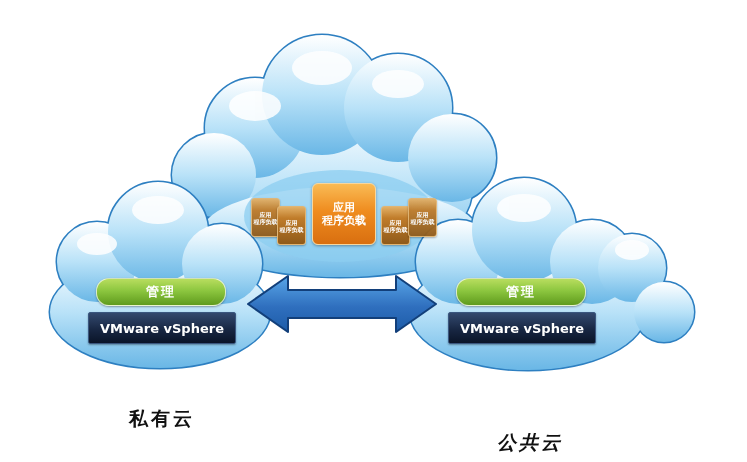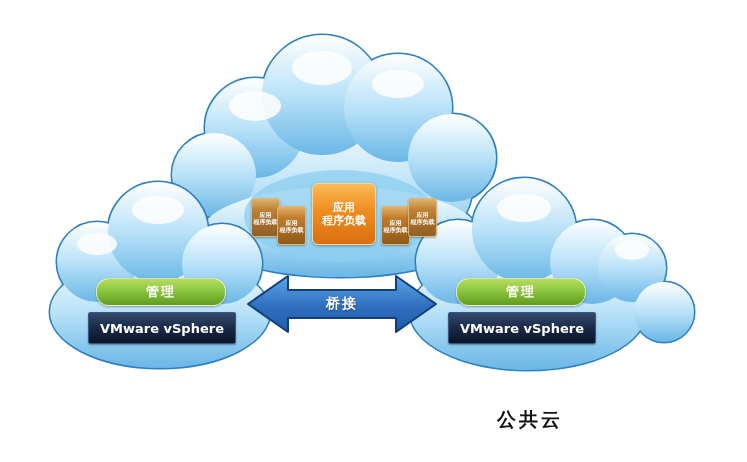--- a/index.html
+++ b/index.html
@@ -12,21 +12,21 @@
   .cloud-title{
     left:260px;top:126px;width:160px;
     text-align:center;font-size:21px;font-weight:bold;color:#111;
     letter-spacing:2px;
   }
   .bottom-label{
     width:160px;text-align:center;font-size:19px;font-weight:bold;color:#111;
     letter-spacing:3px;
   }
   .bottom-label.private{left:82px;top:406px;}
-  .bottom-label.public{left:450px;top:407px;}
+  .bottom-label.public{left:450px;top:430px;font-style:italic;}
 
   .pill{
     display:flex;align-items:center;justify-content:center;
     color:#fff;font-weight:bold;text-align:center;
     box-shadow:0 1px 2px rgba(0,0,0,.35);
   }
   .pill.manage{
     width:128px;height:26px;border-radius:13px;font-size:13px;letter-spacing:2px;
     background:linear-gradient(180deg,#b8dd5e 0%,#8cc63f 45%,#5f9b1d 100%);
     border:1px solid rgba(255,255,255,.7);
@@ -183,17 +183,17 @@
     <span>应用</span>
     <span>程序负载</span>
   </div>
 
   <div class="abs pill manage left">管理</div>
   <div class="abs pill vsphere left">VMware vSphere</div>
 
   <div class="abs pill manage right">管理</div>
   <div class="abs pill vsphere right">VMware vSphere</div>
 
-  <div class="abs bridge-label">桥接</div>
 
+  <div class="abs bottom-label private">私有云</div>
   <div class="abs bottom-label public">公共云</div>
 
 </div>
 
 </body></html>

